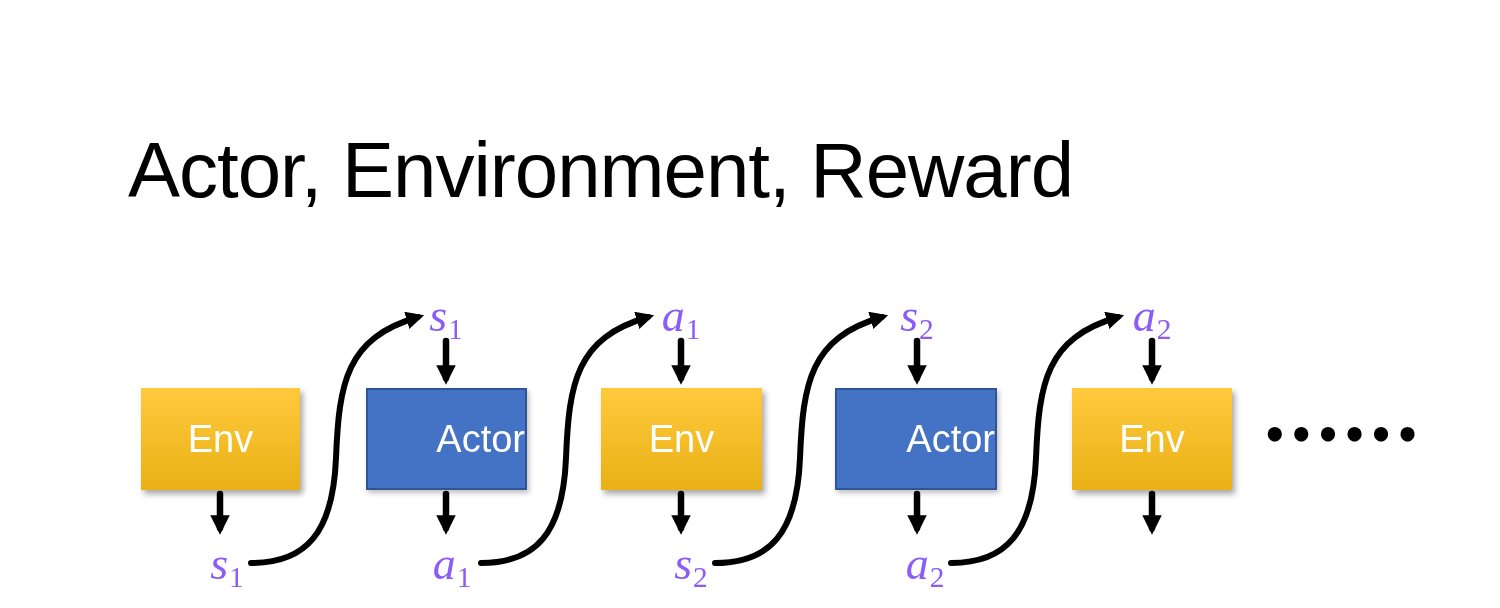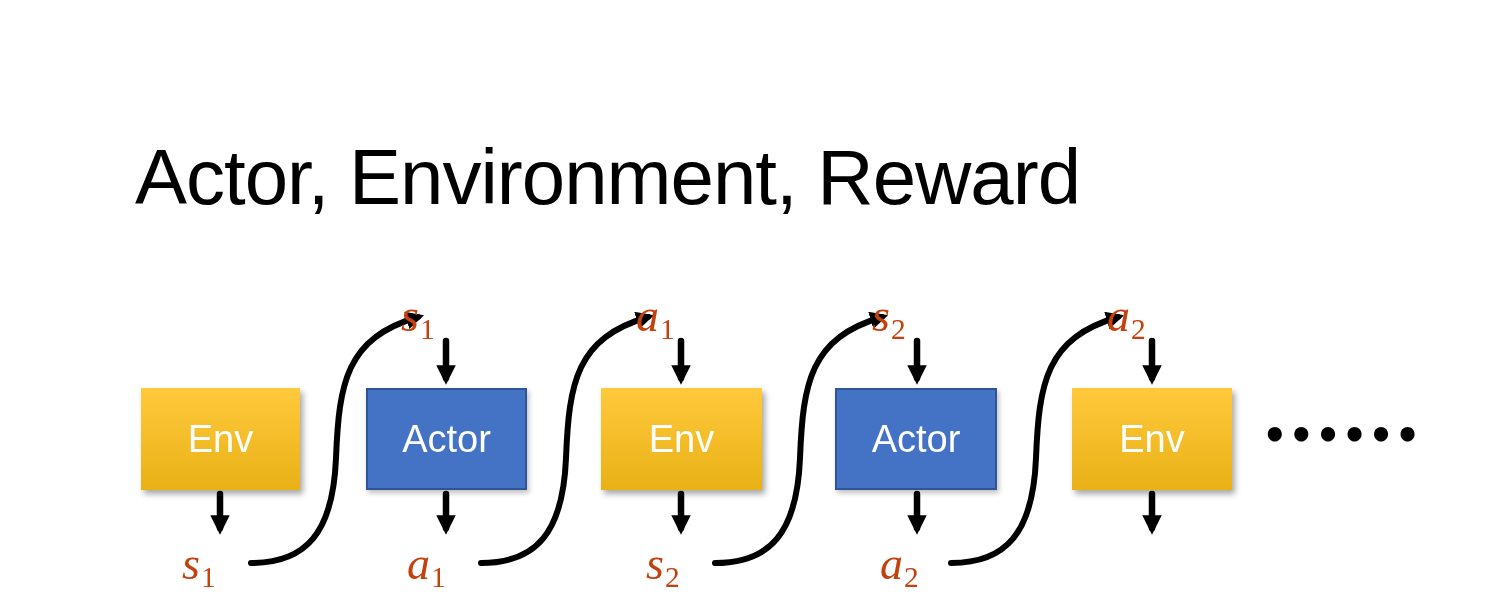--- a/index.html
+++ b/index.html
@@ -6,47 +6,48 @@
     --env-top:#FFC93C; --env-bottom:#E9B116;
     --actor-fill:#4472C4; --actor-border:#2F5597;
     --arrow:#000000; --box-text:#FFFFFF; --title-text:#000000;
   }
   html,body{margin:0;padding:0;background:#ffffff;}
   .slide{
     position:relative;width:1500px;height:608px;background:#ffffff;
     overflow:hidden;font-family:"Liberation Sans",sans-serif;
   }
   .title{
-    position:absolute;left:120px;top:123px;margin:15px;
+    position:absolute;left:120px;top:123px;margin:8px;
     font-size:78px;font-weight:300;letter-spacing:-1px;line-height:1;
     color:var(--title-text,#000);white-space:nowrap;
   }
   .box{
     position:absolute;top:388px;height:102px;box-sizing:border-box;
     display:flex;align-items:center;justify-content:center;
     font-size:38px;color:var(--box-text,#fff);
   }
   .env{
     background:linear-gradient(180deg,var(--env-top,#FFC93C),var(--env-bottom,#E9B116));
     box-shadow:3px 4px 6px rgba(0,0,0,.35);
     justify-content:center;
   }
   .actor{
     background:var(--actor-fill,#4472C4);
     border:2.5px solid var(--actor-border,#2F5597);
     box-shadow:2px 3px 5px rgba(0,0,0,.25);
+    justify-content:flex-end;
   }
   .connectors{position:absolute;left:0;top:0;}
   .connectors line,.connectors path.curve{
     stroke:var(--arrow,#000);fill:none;stroke-linecap:round;
   }
   .mlabel{
-    position:absolute;width:90px;text-align:left;
+    position:absolute;width:90px;text-align:center;
     font-family:"Liberation Serif","DejaVu Serif",serif;font-style:italic;
-    font-size:46px;line-height:48px;color:#c2410c;white-space:nowrap;
+    font-size:46px;line-height:48px;color:#8b5cf6;white-space:nowrap;
   }
   .mlabel .msub{
     font-style:normal;font-size:0.64em;vertical-align:-0.26em;margin-left:1px;
   }
   .dots{
     position:absolute;left:1262px;top:412px;
     font-size:40px;font-weight:bold;letter-spacing:1px;color:#000;
     font-family:"DejaVu Sans",sans-serif;white-space:nowrap;
   }
 </style>

